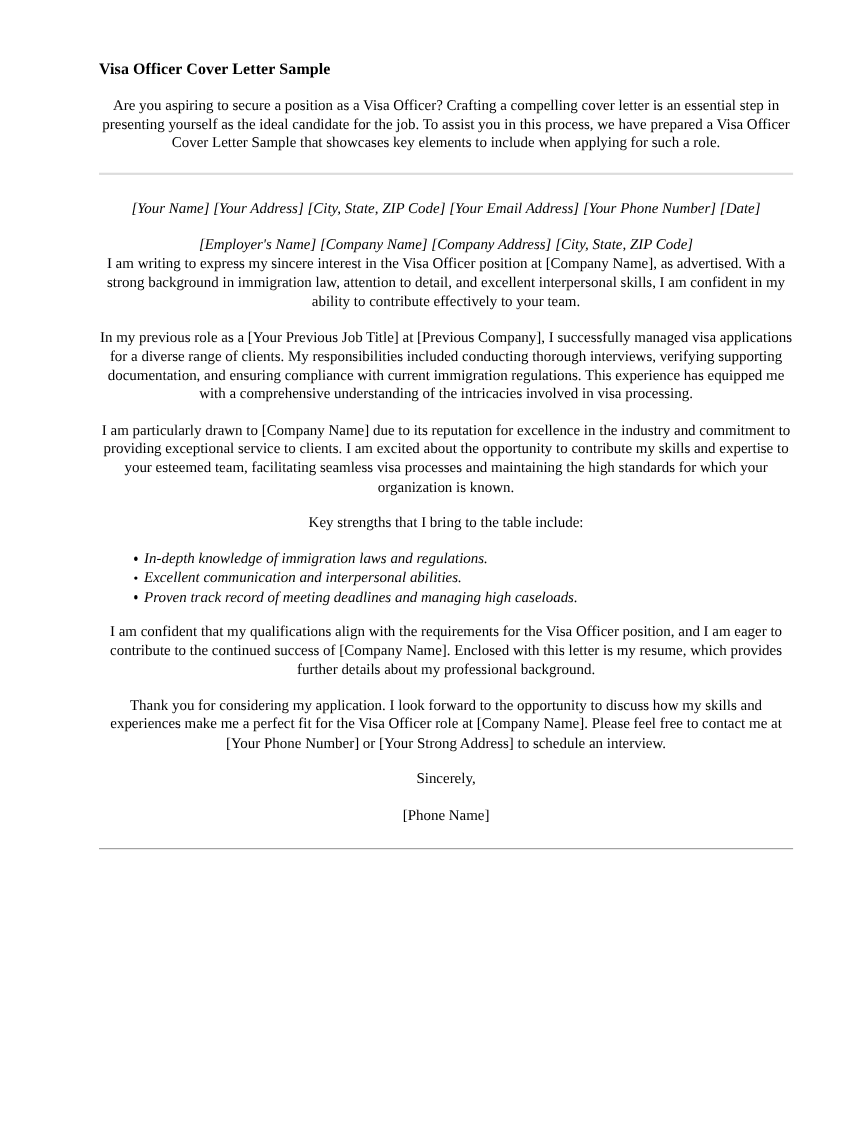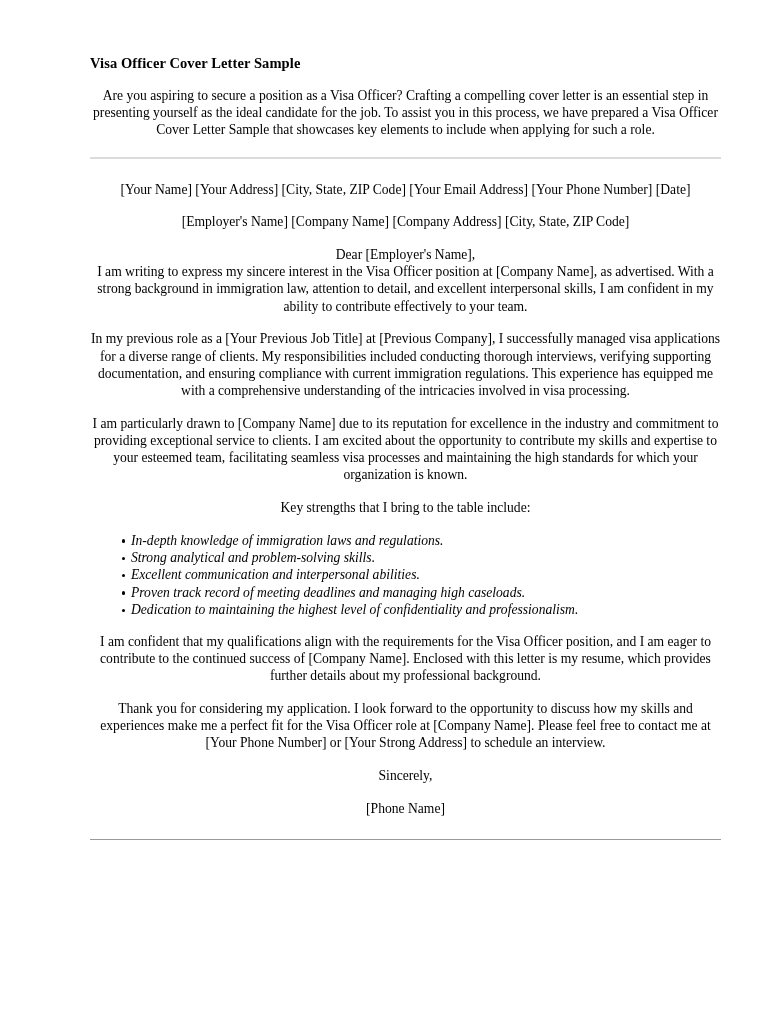--- a/index.html
+++ b/index.html
@@ -81,70 +81,62 @@
     top: 7.5px;
     width: 3.4px;
     height: 3.4px;
     border-radius: 50%;
     background: #000000;
     display: block;
   }
 
   .addr-block p {
     margin-bottom: 15.5px;
+    font-style: italic;
   }
 </style>
 </head>
 <body>
 
 <div class="page">
   <div class="content">
 
     <h1 class="doc-title">Visa Officer Cover Letter Sample</h1>
 
     <p class="para">Are you aspiring to secure a position as a Visa Officer? Crafting a compelling cover letter is an essential step in presenting yourself as the ideal candidate for the job. To assist you in this process, we have prepared a Visa Officer Cover Letter Sample that showcases key elements to include when applying for such a role.</p>
 
     <hr class="rule rule-top">
 
     <div class="addr-block">
       <p class="para">[Your Name] [Your Address] [City, State, ZIP Code] [Your Email Address] [Your Phone Number] [Date]</p>
 
       <p class="para">[Employer's Name] [Company Name] [Company Address] [City, State, ZIP Code]</p>
 
-      <p class="para">Dear [Employer's Name],</p>
     </div>
 
     <p class="para">I am writing to express my sincere interest in the Visa Officer position at [Company Name], as advertised. With a strong background in immigration law, attention to detail, and excellent interpersonal skills, I am confident in my ability to contribute effectively to your team.</p>
 
     <p class="para">In my previous role as a [Your Previous Job Title] at [Previous Company], I successfully managed visa applications for a diverse range of clients. My responsibilities included conducting thorough interviews, verifying supporting documentation, and ensuring compliance with current immigration regulations. This experience has equipped me with a comprehensive understanding of the intricacies involved in visa processing.</p>
 
     <p class="para">I am particularly drawn to [Company Name] due to its reputation for excellence in the industry and commitment to providing exceptional service to clients. I am excited about the opportunity to contribute my skills and expertise to your esteemed team, facilitating seamless visa processes and maintaining the high standards for which your organization is known.</p>
 
     <p class="para">Key strengths that I bring to the table include:</p>
 
     <ul class="strengths">
       <li>
         <span class="bullet-dot"></span>
         <span>In-depth knowledge of immigration laws and regulations.</span>
       </li>
       <li>
         <span class="bullet-dot"></span>
-        <span>Strong analytical and problem-solving skills.</span>
-      </li>
-      <li>
-        <span class="bullet-dot"></span>
         <span>Excellent communication and interpersonal abilities.</span>
       </li>
       <li>
         <span class="bullet-dot"></span>
         <span>Proven track record of meeting deadlines and managing high caseloads.</span>
-      </li>
-      <li>
-        <span class="bullet-dot"></span>
-        <span>Dedication to maintaining the highest level of confidentiality and professionalism.</span>
       </li>
     </ul>
 
     <p class="para">I am confident that my qualifications align with the requirements for the Visa Officer position, and I am eager to contribute to the continued success of [Company Name]. Enclosed with this letter is my resume, which provides further details about my professional background.</p>
 
     <p class="para">Thank you for considering my application. I look forward to the opportunity to discuss how my skills and experiences make me a perfect fit for the Visa Officer role at [Company Name]. Please feel free to contact me at [Your Phone Number] or [Your Strong Address] to schedule an interview.</p>
 
     <p class="para">Sincerely,</p>
 
     <p class="para">[Phone Name]</p>

